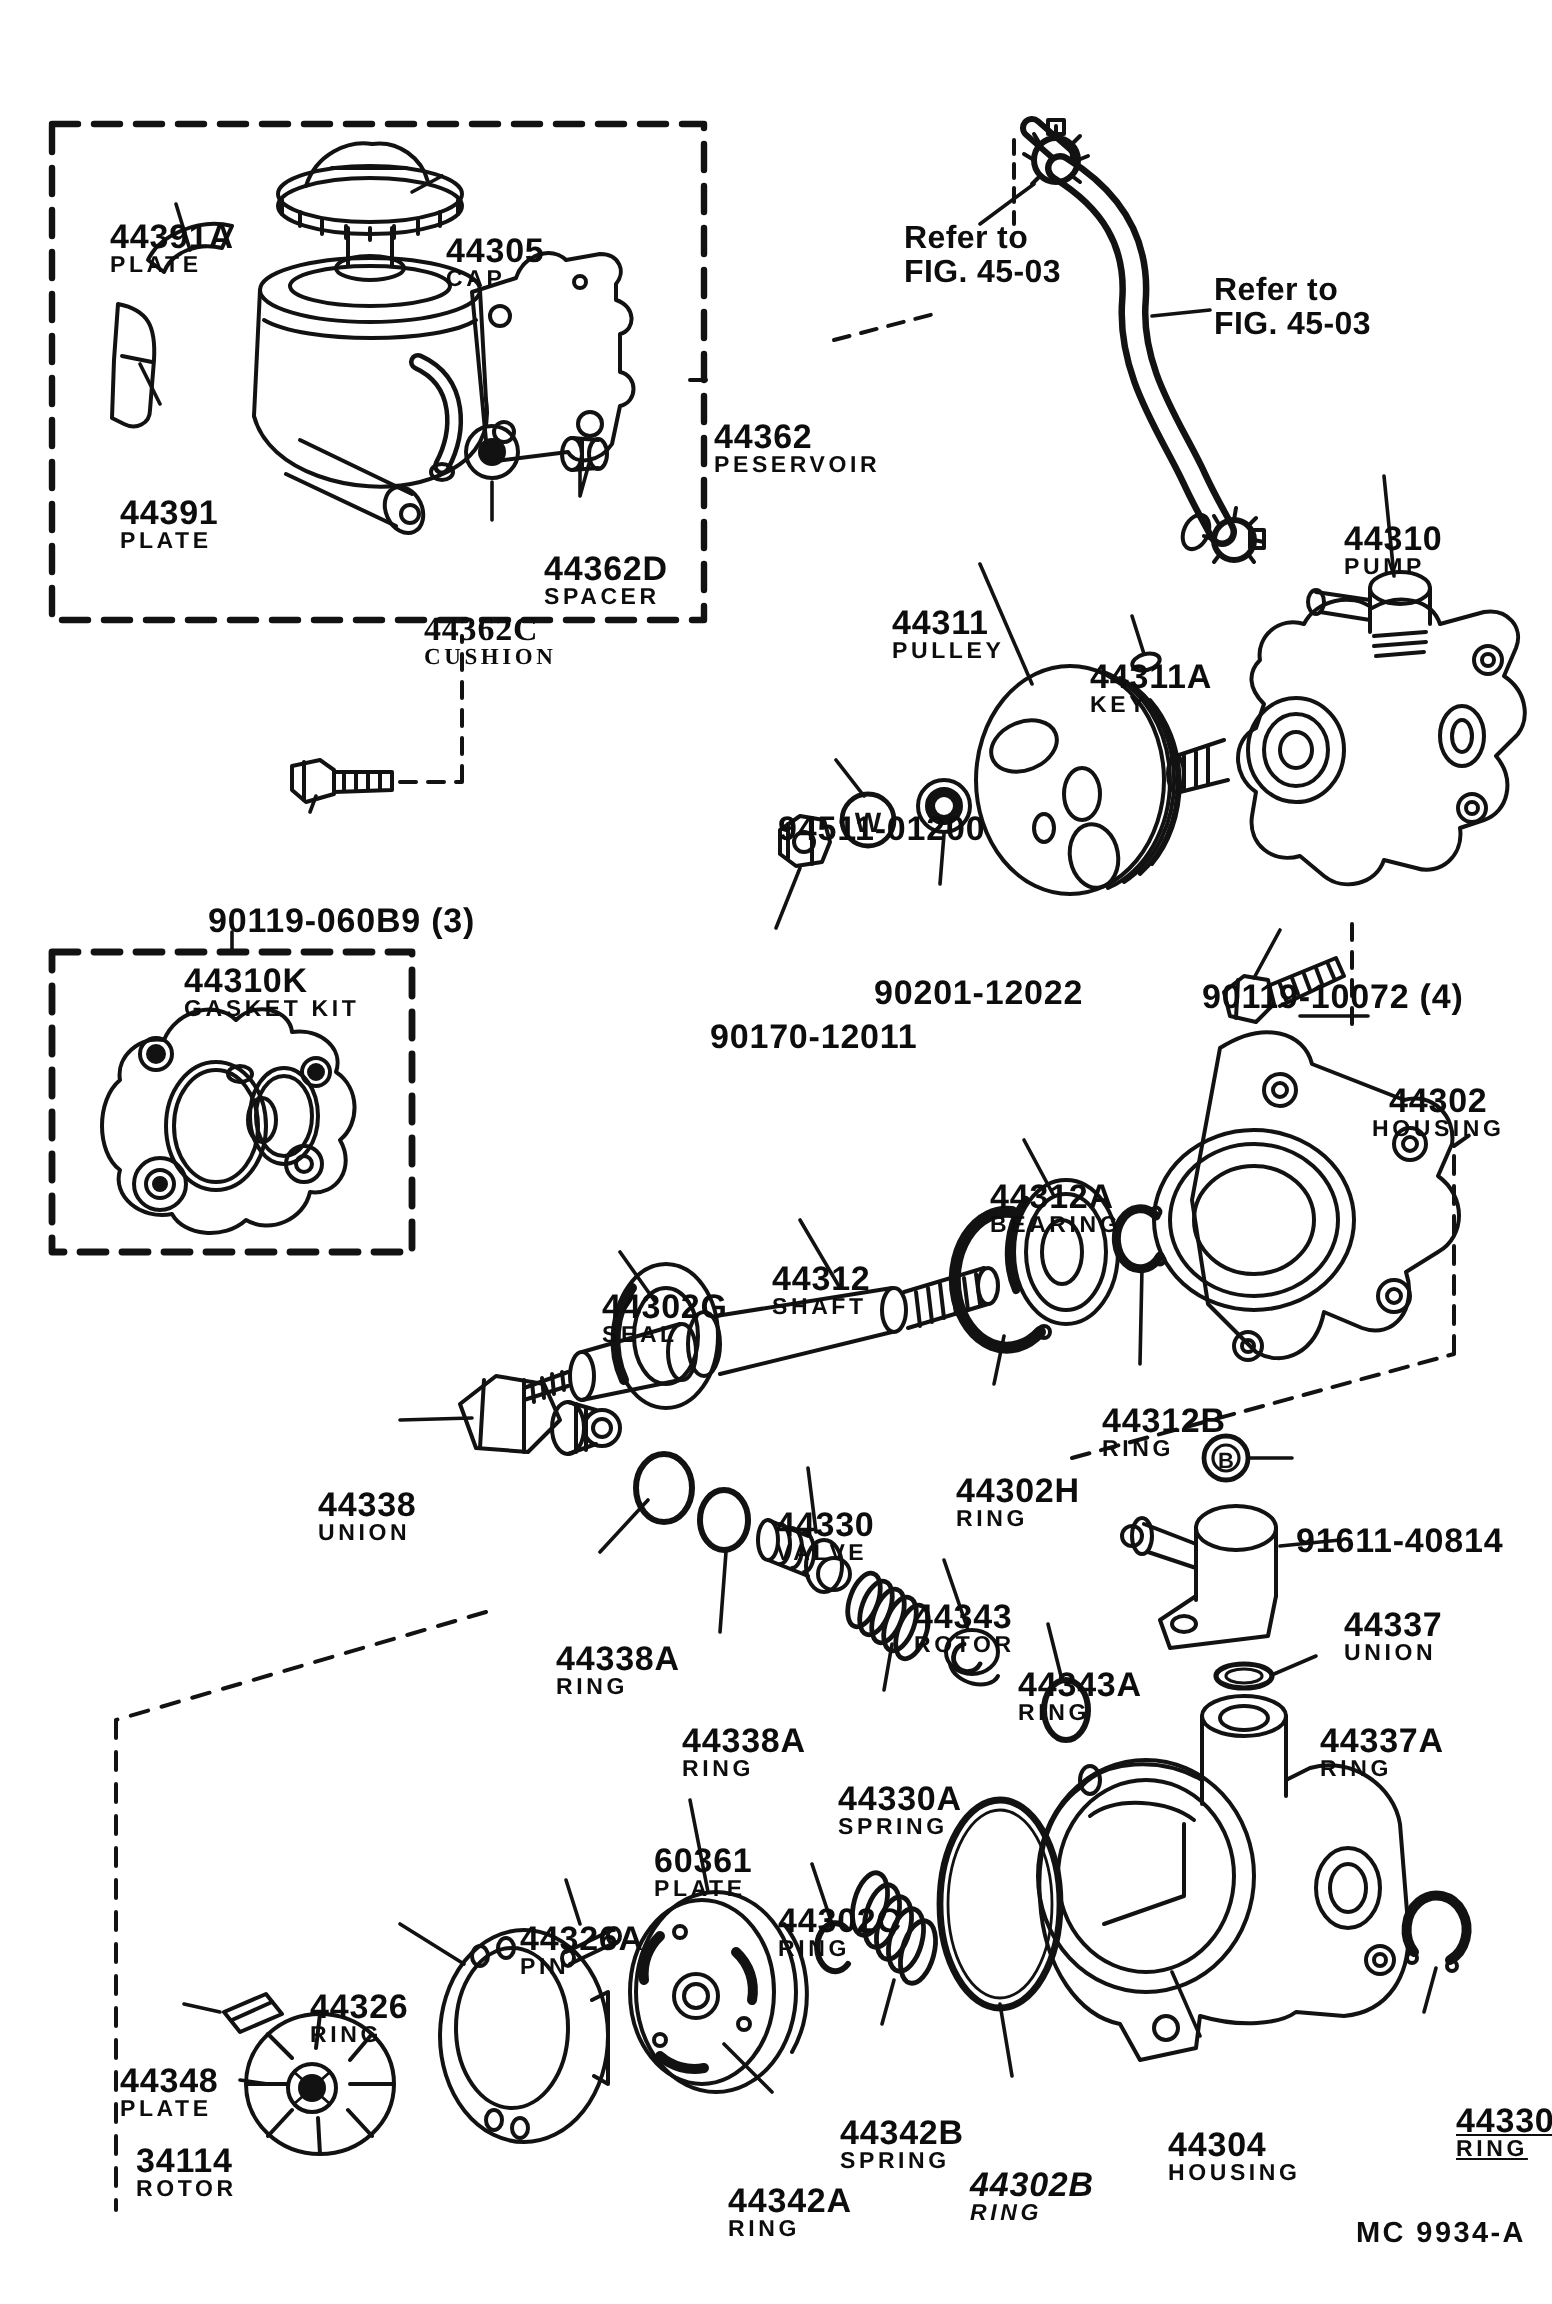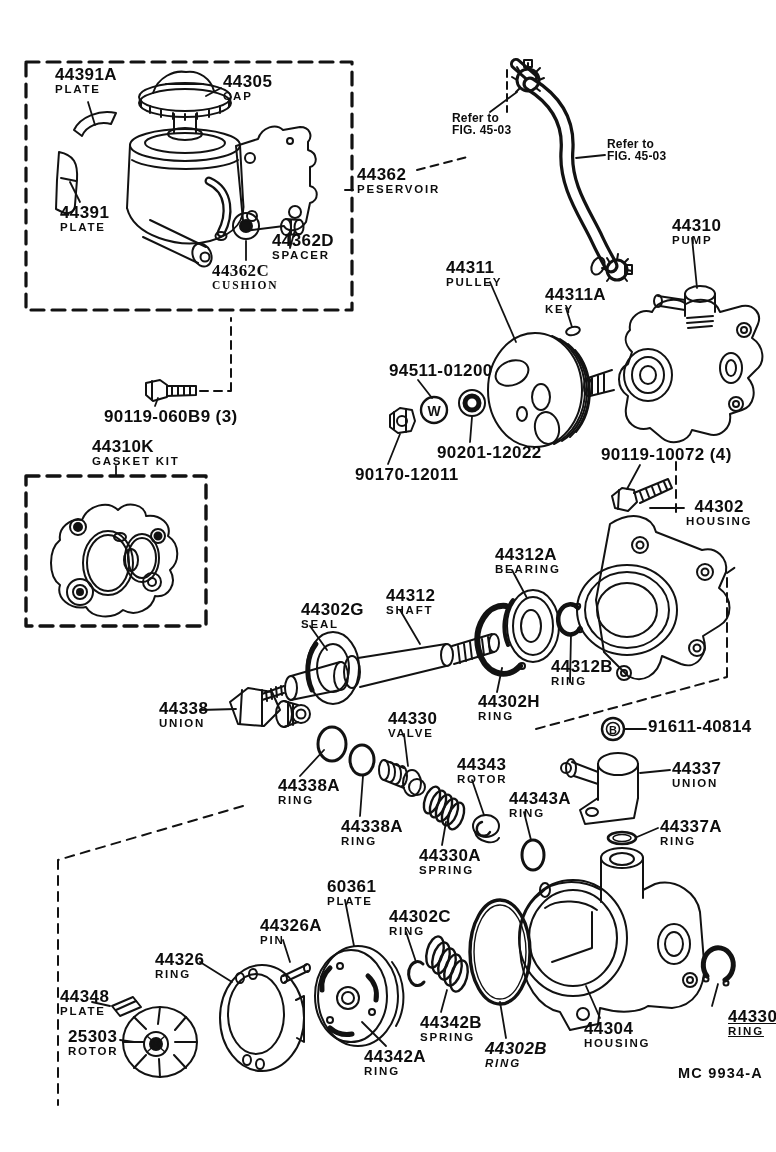--- a/index.html
+++ b/index.html
@@ -1,22 +1,22 @@
 <!DOCTYPE html>
 <html><head>
 <meta charset="utf-8">
 <style>
   html,body{margin:0;padding:0;background:#e8e8e8;}
   #page{position:relative;width:776px;height:1152px;background:#ffffff;overflow:hidden;
         font-family:"Liberation Sans",sans-serif;}
   #art{position:absolute;left:0;top:0;}
   .plabel{position:absolute;color:#0d0d0d;font-weight:bold;line-height:1.04;white-space:nowrap;z-index:5;}
-  .plabel .num{font-size:17px;letter-spacing:0.4px;}
+  .plabel .num{font-size:17px;letter-spacing:0.4px;margin-top:44px;}
   .plabel .cap{font-size:11.5px;letter-spacing:1.8px;margin-top:0px;}
-  .plabel.note .num,.plabel.note .cap{font-size:12px;letter-spacing:0.2px;margin-top:0;}
+  .plabel.note .num,.plabel.note .cap{font-size:16px;letter-spacing:0.2px;margin-top:0;}
   .plabel.code .num{font-size:14.5px;letter-spacing:1.2px;}
   svg *{vector-effect:non-scaling-stroke;}
 </style>
 </head>
 <body>
 
 <div id="page">
 
 <svg id="art" width="776" height="1152" viewBox="0 0 776 1152" fill="none" stroke="#121212" stroke-width="2" stroke-linecap="round" stroke-linejoin="round">
 
@@ -544,21 +544,21 @@
       </div>
       <div class="plabel" style="left: 155px; top: 951px;">
         <div class="num">44326</div>
         <div class="cap">RING</div>
       </div>
       <div class="plabel" style="left: 60px; top: 988px;">
         <div class="num">44348</div>
         <div class="cap">PLATE</div>
       </div>
       <div class="plabel" style="left: 68px; top: 1028px;">
-        <div class="num">25303</div>
+        <div class="num">34114</div>
         <div class="cap">ROTOR</div>
       </div>
       <div class="plabel" style="left: 389px; top: 908px;">
         <div class="num">44302C</div>
         <div class="cap">RING</div>
       </div>
       <div class="plabel" style="left: 420px; top: 1014px;">
         <div class="num">44342B</div>
         <div class="cap">SPRING</div>
       </div>

